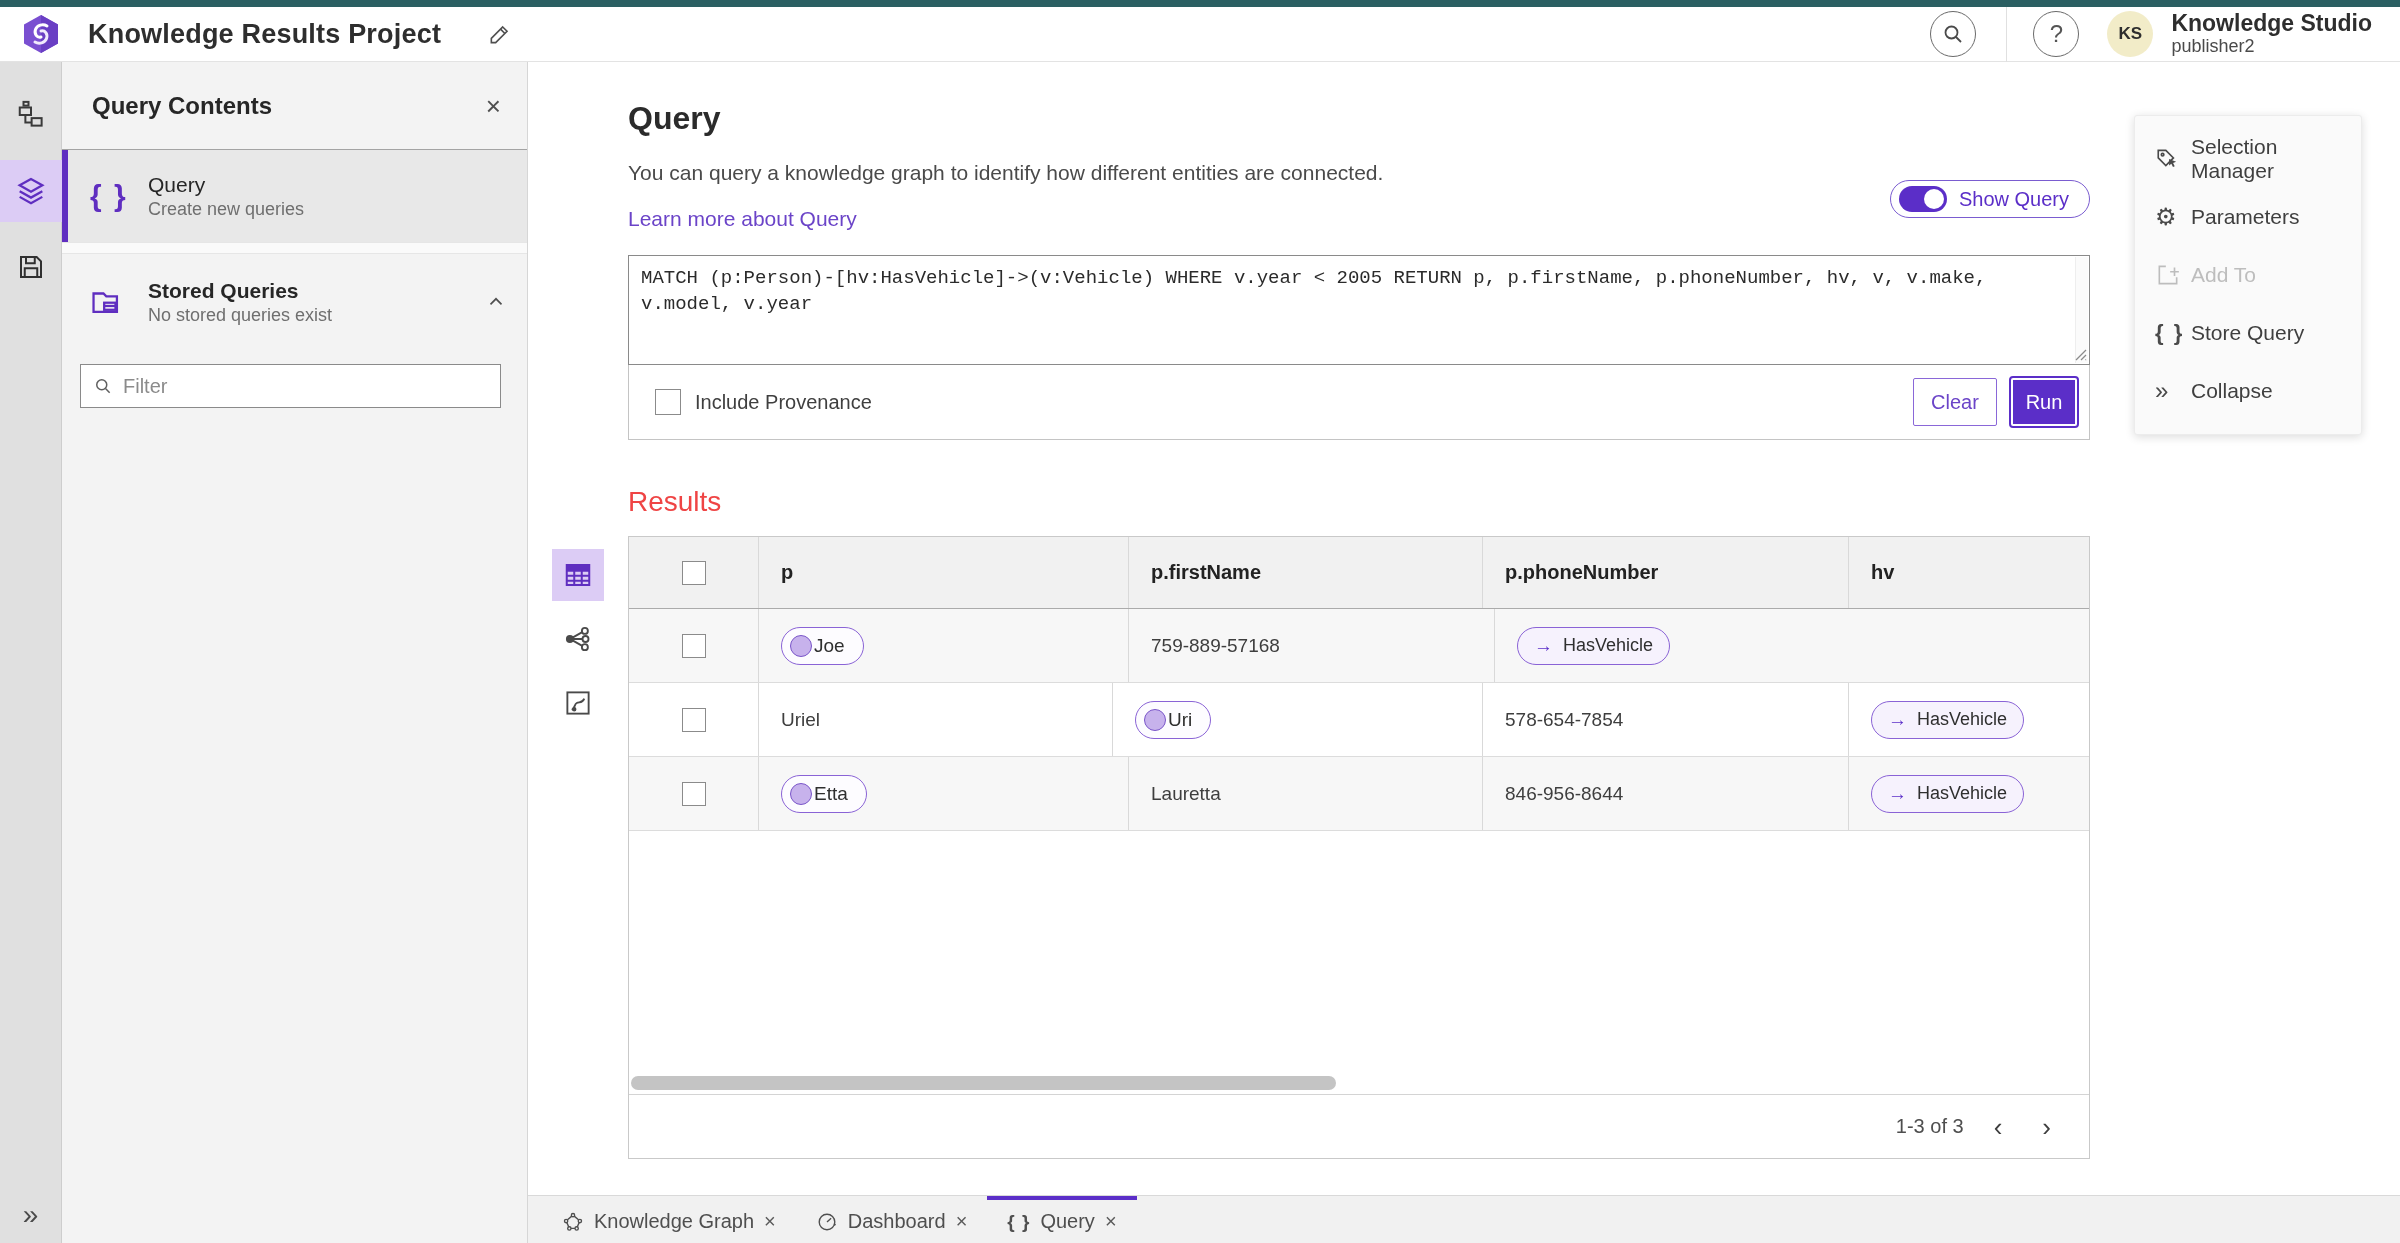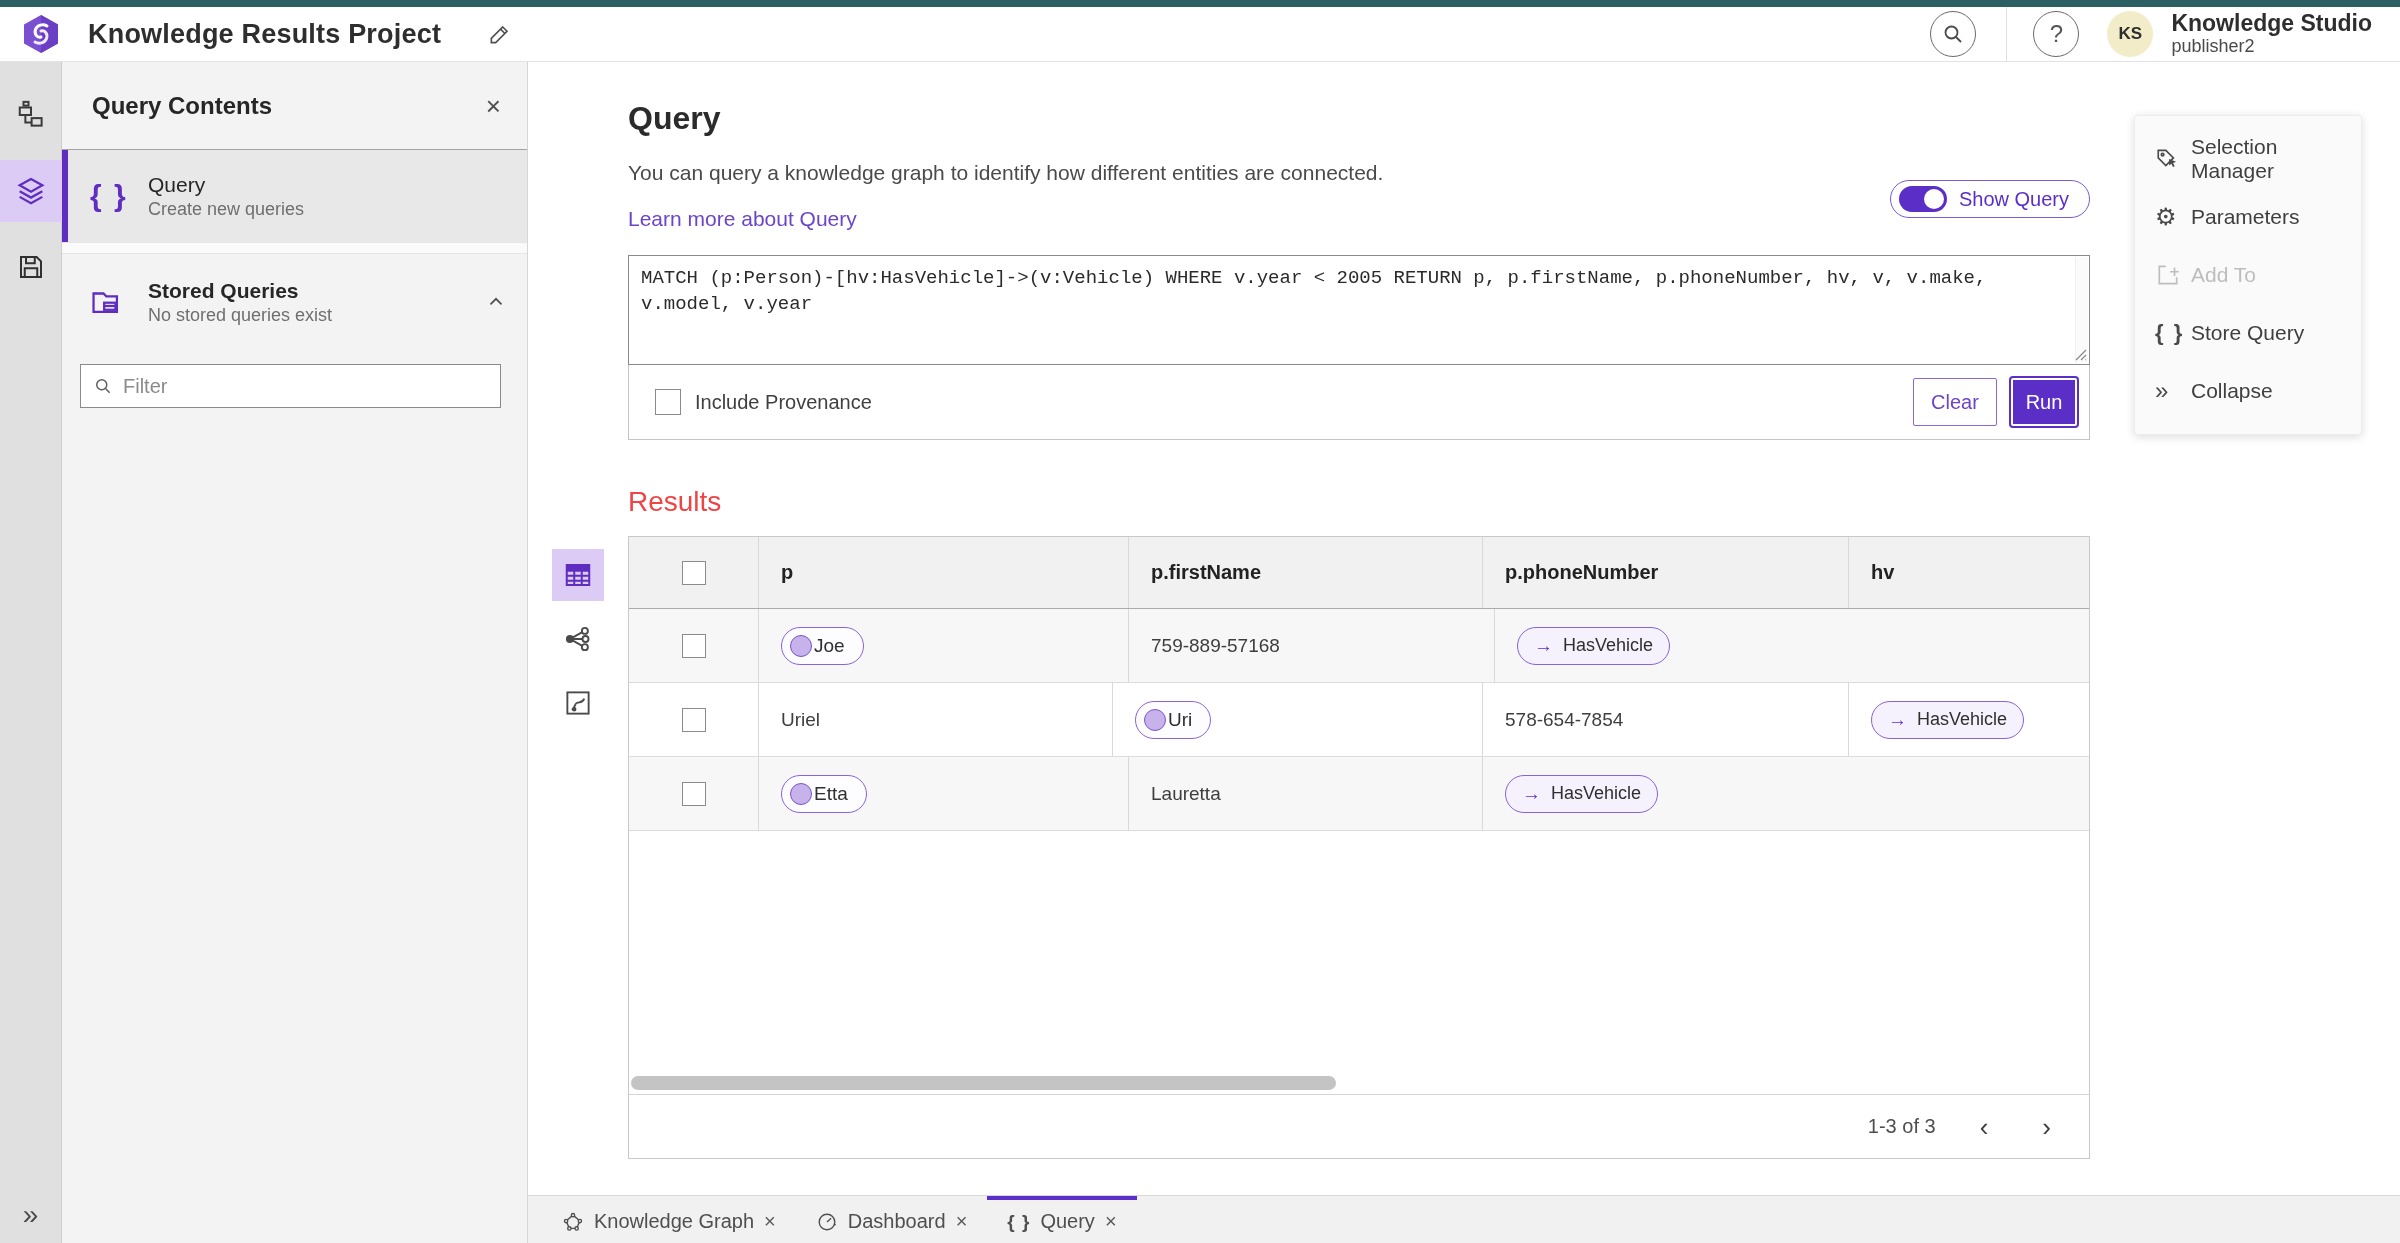--- a/index.html
+++ b/index.html
@@ -113,21 +113,21 @@
                border:1.5px solid #8a63d6; border-radius:19px; background:#fdfcff; cursor:pointer; }
   .node-dot { width:22px; height:22px; border-radius:50%; background:#c7b2ec; border:1.5px solid #7a55c9; }
   .node-pill .pill-label { font-size:19px; color:#2f2f2f; }
   .edge-pill { display:inline-flex; align-items:center; gap:10px; height:38px; padding:0 16px;
                border:1.5px solid #8a63d6; border-radius:19px; background:#f6f2fd; cursor:pointer; }
   .edge-pill .arrow { color:#5B2EC8; font-size:19px; }
   .edge-pill .pill-label { font-size:18px; color:#2f2f2f; }
 
   .tfill { flex:1 1 auto; position:relative; }
   .hscroll-thumb { position:absolute; left:2px; bottom:4px; width:705px; height:14px; border-radius:7px; background:#c4c4c4; cursor:pointer; }
-  .tfoot { flex:0 0 auto; height:64px; border-top:1px solid #d4d4d4; display:flex; align-items:center; justify-content:flex-end; padding-right:28px; gap:34px; }
+  .tfoot { flex:0 0 auto; height:64px; border-top:1px solid #d4d4d4; display:flex; align-items:center; justify-content:flex-end; padding-right:28px; gap:20px; }
   .page-range { font-size:20px; color:#4e4e4e; }
   .pg-btn { background:none; border:none; cursor:pointer; color:#3e3e3e; font-size:26px; line-height:1; padding:4px 10px; }
 
   
   .tools { position:absolute; top:53px; right:38px; width:228px; background:#fafafa; border:1px solid #ececec;
            box-shadow:0 2px 10px rgba(0,0,0,.14); border-radius:3px; padding:14px 0; }
   .tool-item { height:58px; display:flex; align-items:center; padding:0 16px 0 20px; cursor:pointer; background:none; border:none; width:100%; text-align:left; }
   .tool-icon { width:36px; flex:0 0 auto; color:#4a4a4a; display:flex; align-items:center; }
   .tool-label { font-size:21px; color:#3f3f3f; font-family:"Liberation Sans", sans-serif; }
   .tool-item.disabled { cursor:default; }
@@ -384,20 +384,21 @@
             <div class="tcell c-check">
                 <span class="cb-sm" role="checkbox" aria-checked="false"></span>
               </div>
             <div class="tcell c-p">
               <span class="node-pill">
                 <span class="node-dot"></span>
                 <span class="pill-label">Etta</span>
               </span>
             </div>
             <div class="tcell c-first">Lauretta</div>
+            <div class="tcell c-phone">846-956-8644</div>
             <div class="tcell c-hv">
               <span class="edge-pill">
                 <span class="arrow">→</span>
                 <span class="pill-label">HasVehicle</span>
               </span>
             </div>
           </div>
 
           <div class="tfill">
             <div class="hscroll-thumb"></div>

